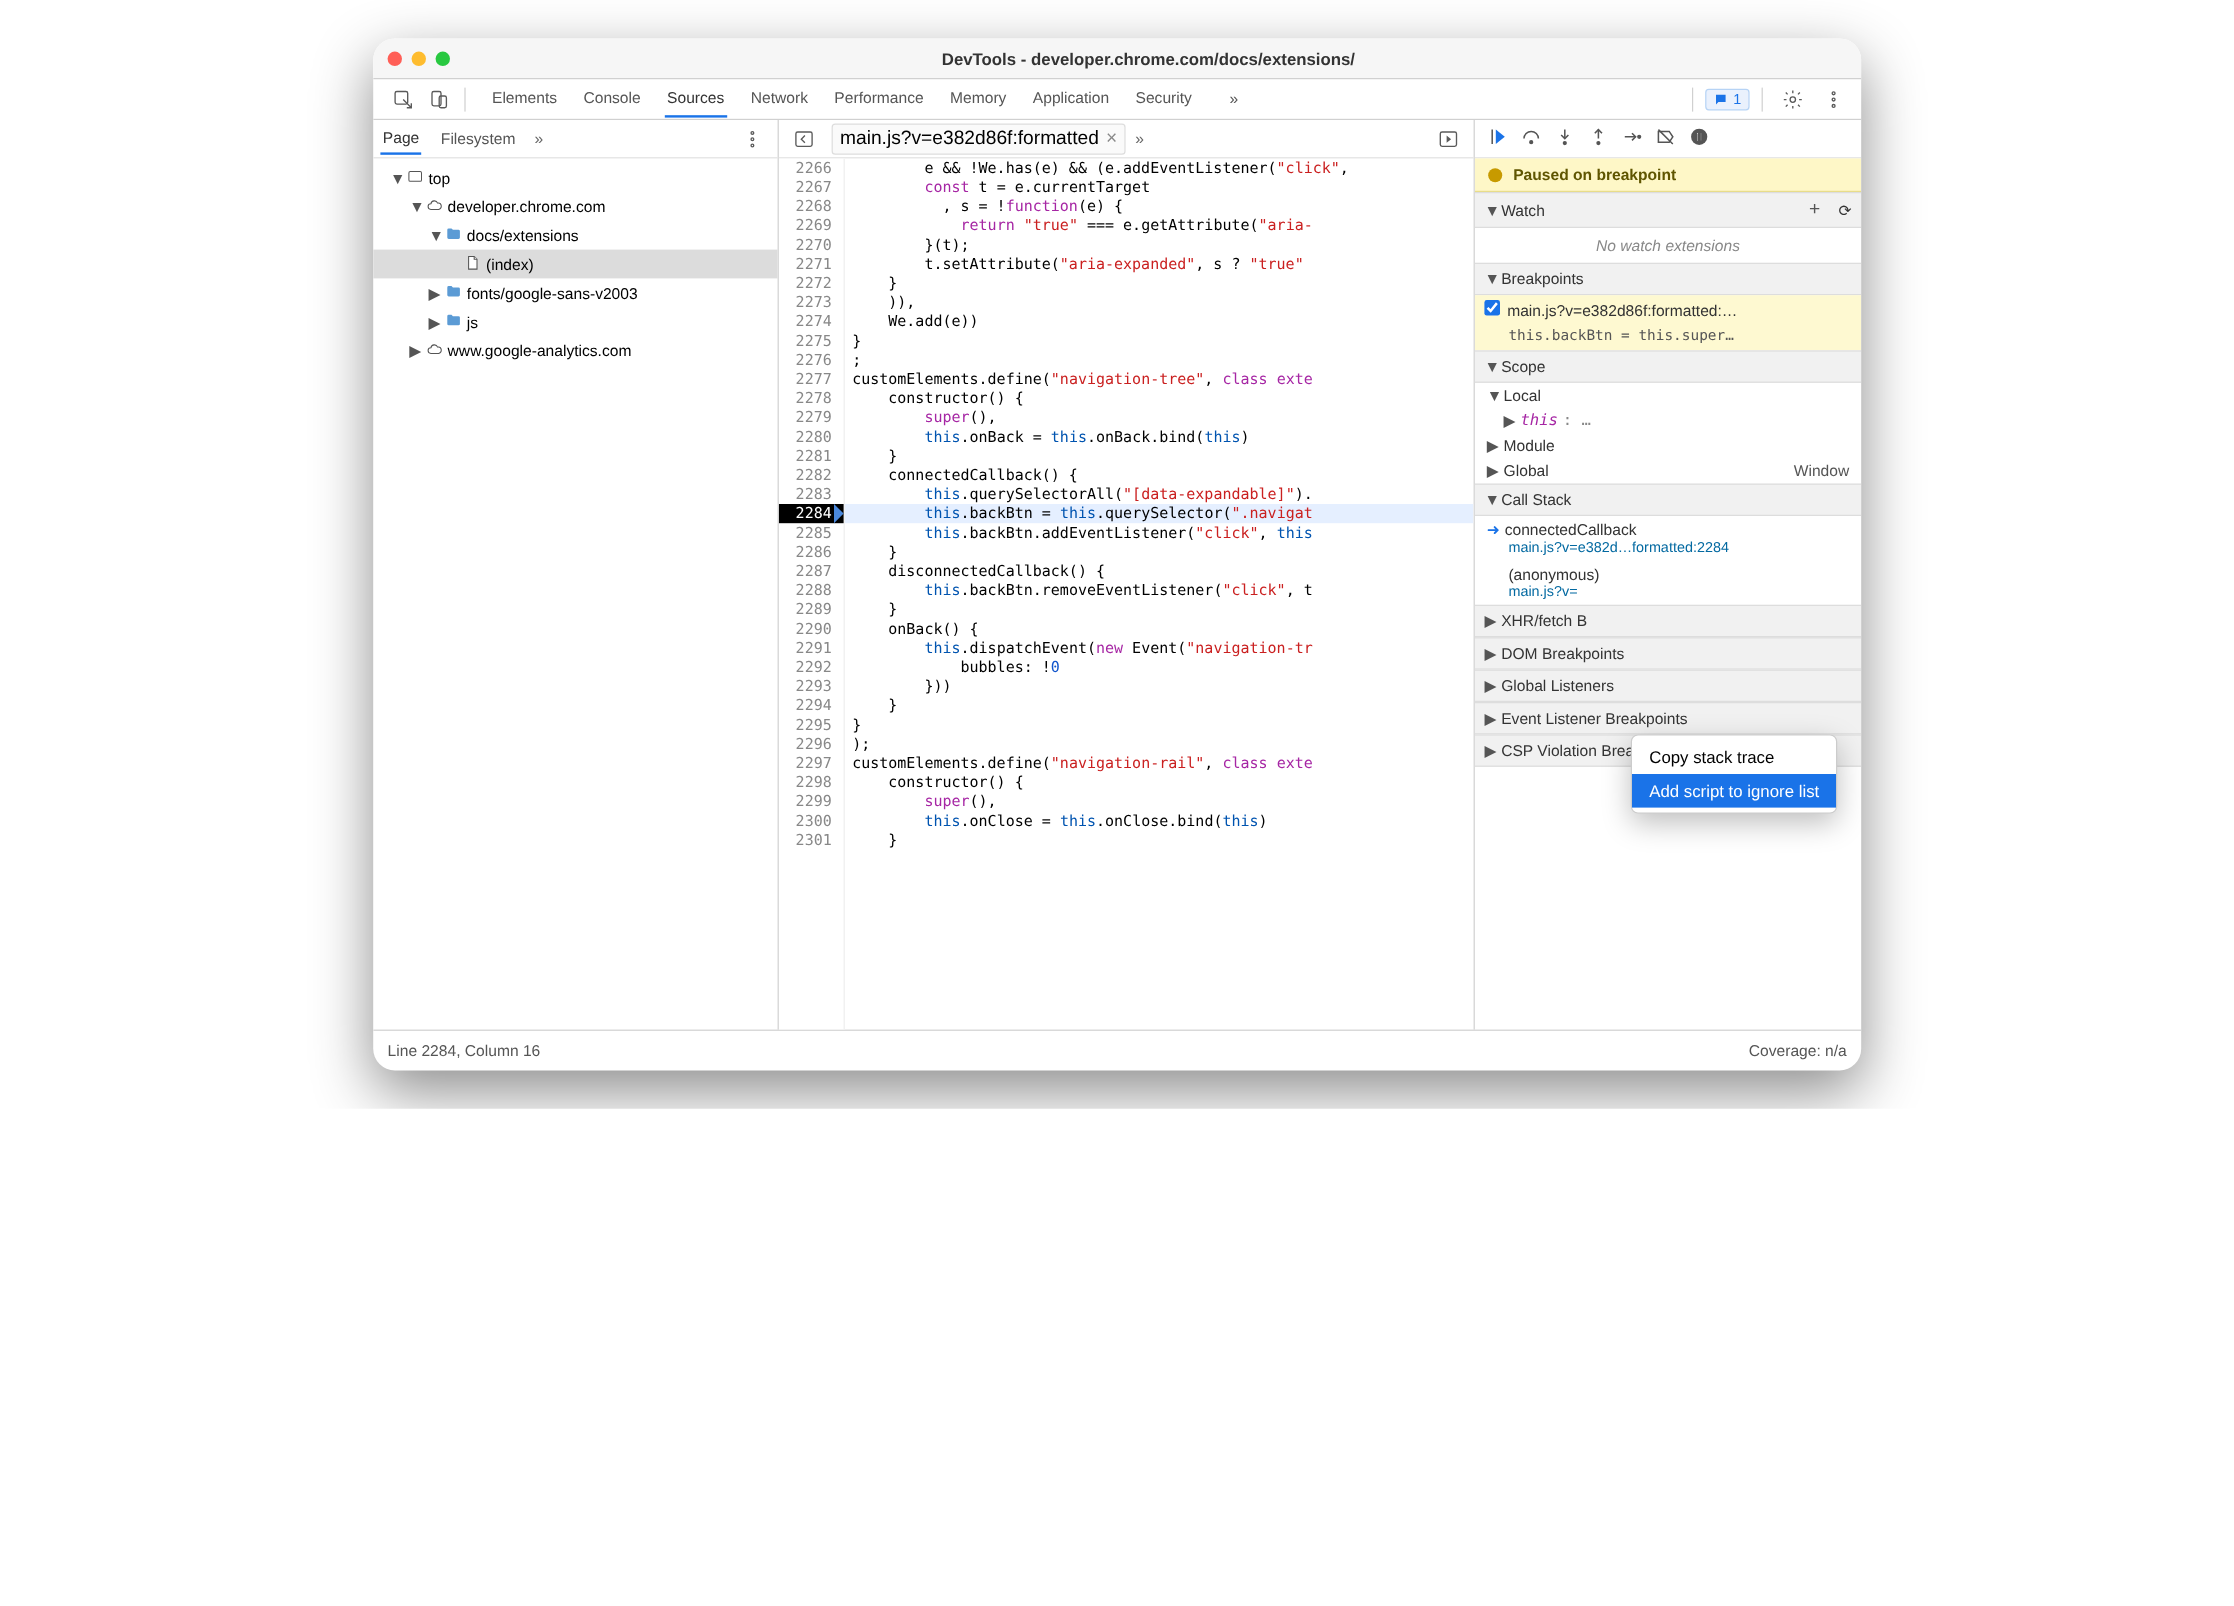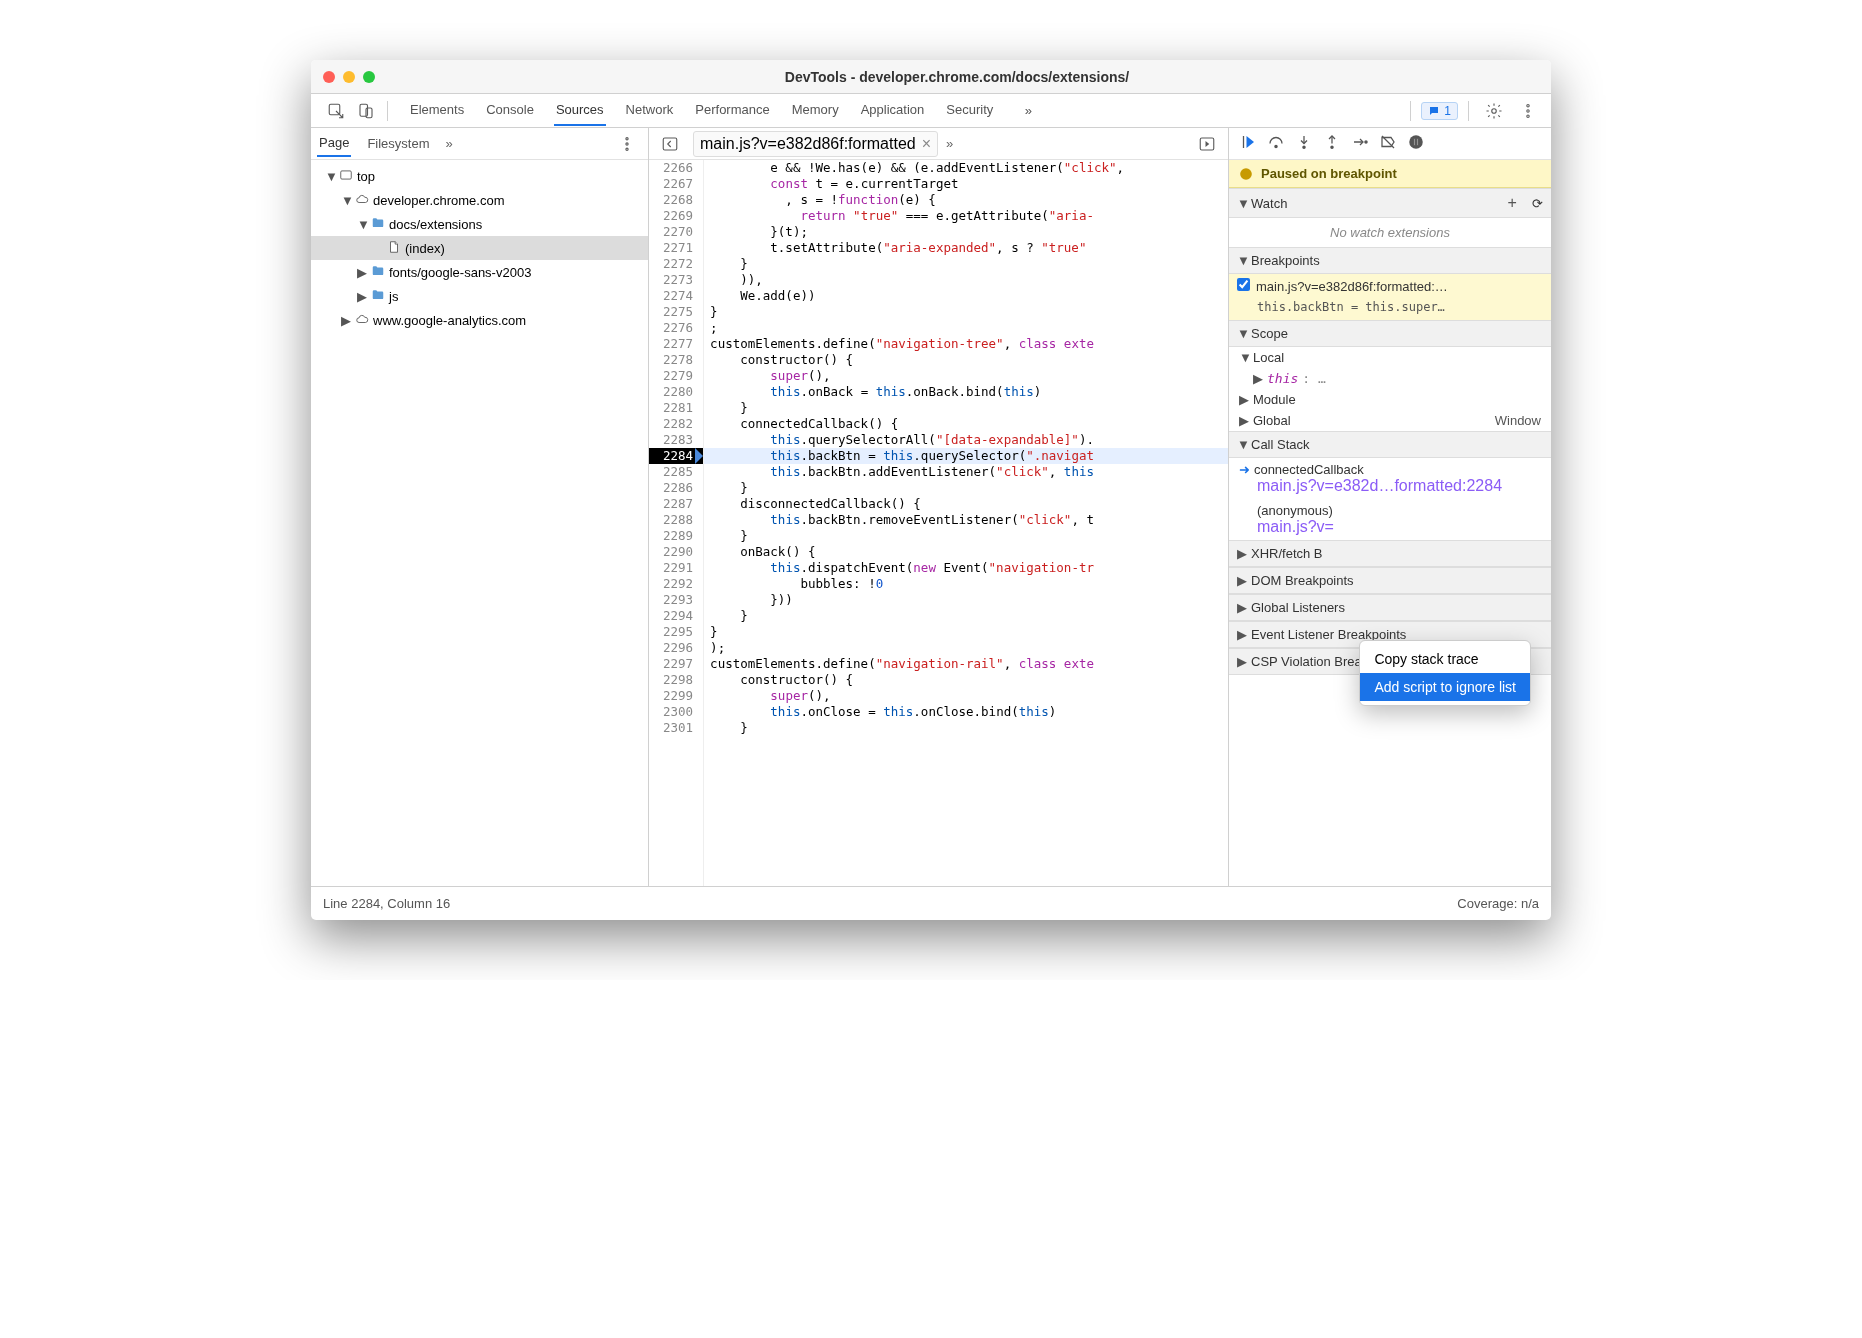--- a/index.html
+++ b/index.html
@@ -1,17 +1,17 @@
 <!DOCTYPE html>
 <html><head>
 <meta charset="utf-8">
 <style>
 * { box-sizing: border-box; margin: 0; padding: 0; }
 body { font-family: -apple-system, "Helvetica Neue", Arial, sans-serif; font-size: 13px; background: #fff; }
-.window { width: 1240px; height: 860px; margin: 60px auto; border-radius: 5px; box-shadow: 0 18px 50px rgba(0,0,0,.45); background:#fff; overflow:hidden; position:relative;}
+.window { width: 1240px; height: 860px; margin: 32px auto; border-radius: 18px; box-shadow: 0 18px 50px rgba(0,0,0,.45); background:#fff; overflow:hidden; position:relative;}
 .titlebar { height:34px; display:flex; align-items:center; padding:0 12px; border-bottom:1px solid #d0d0d0; background:#f6f6f6;}
 .traffic { display:flex; gap:8px; }
 .dot { width:12px; height:12px; border-radius:50%; }
 .red{background:#ff5f57}.yellow{background:#febc2e}.green{background:#28c840}
 .title { flex:1; text-align:center; font-weight:600; color:#333; font-size:14px;}
 .toolbar { height:34px; display:flex; align-items:center; border-bottom:1px solid #d0d0d0;}
 .tb-group { display:flex; align-items:center; }
 .icon-btn { width:30px; height:30px; display:flex; align-items:center; justify-content:center; color:#555; cursor:pointer;}
 .icon-btn svg{width:18px;height:18px;fill:none;stroke:#5a5a5a;stroke-width:1.5}
 .vsep{width:1px;height:20px;background:#d0d0d0;margin:0 6px}
@@ -54,21 +54,21 @@
 .sect-hd{background:#f1f1f1;border-top:1px solid #ddd;border-bottom:1px solid #ddd;padding:5px 8px;display:flex;align-items:center;gap:4px;cursor:pointer}
 .sect-hd .grow{flex:1}
 .watch-empty{font-style:italic;color:#888;text-align:center;padding:7px}
 .bp-item{background:#fef9d1;padding:4px 8px}
 .bp-item input{accent-color:#1a73e8;margin-right:6px}
 .bp-sub{color:#555;padding:2px 8px 6px 28px;background:#fef9d1;font-family:Menlo,monospace;font-size:12px}
 .scope-row{padding:3px 10px;display:flex;gap:4px;align-items:center}
 .scope-row .var{color:#888;font-family:Menlo,monospace}
 .cs-item{padding:4px 10px}
 .cs-item.active{background:#fff}
-.cs-item .loc{color:#8b5cf6;font-size:16px;padding-left:18px}
+.cs-item .loc{color:#0369a1;font-size:12px;padding-left:18px}
 .cs-arrow{color:#1a73e8;margin-right:4px}
 .ctx-menu{position:absolute;right:20px;top:580px;background:#fff;border:1px solid #ccc;border-radius:6px;box-shadow:0 8px 24px rgba(0,0,0,.25);padding:4px 0;z-index:50;font-size:14px}
 .ctx-item{padding:6px 14px;cursor:pointer}
 .ctx-item.hl{background:#1a73e8;color:#fff}
 </style>
 </head>
 <body>
 
 <div class="window">
   <div class="titlebar">

